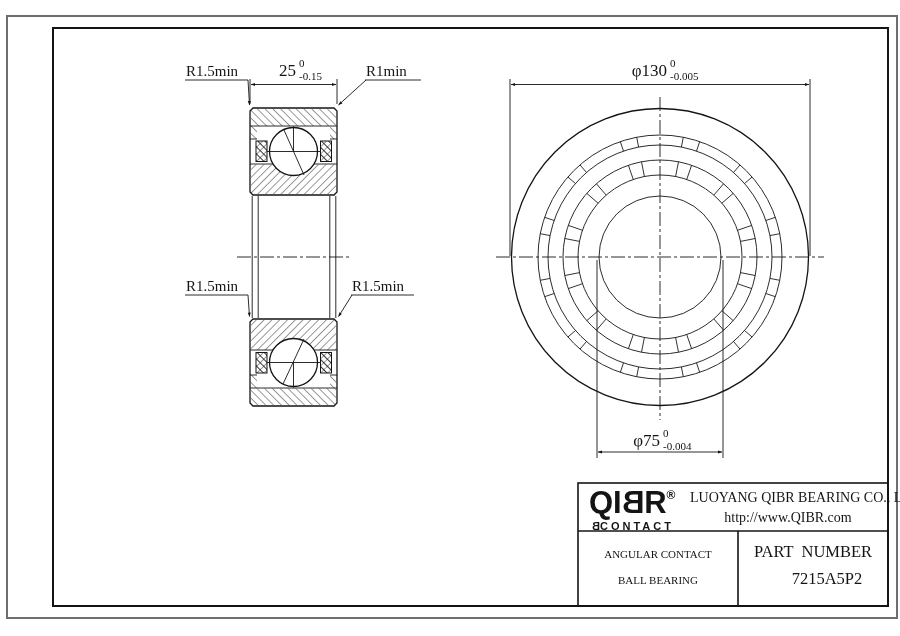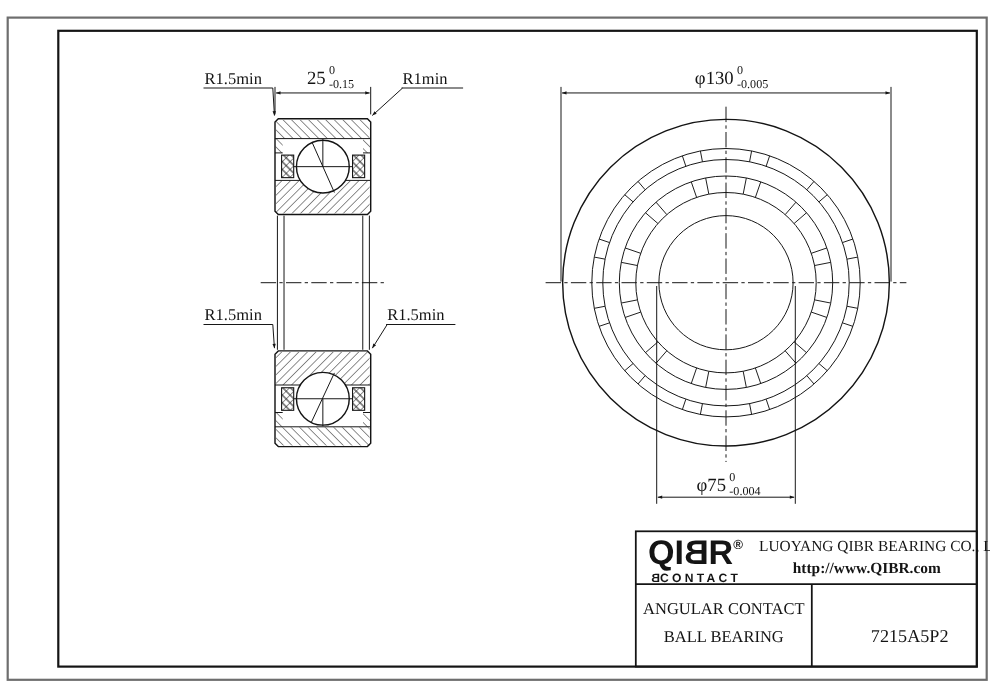--- a/index.html
+++ b/index.html
@@ -15,22 +15,22 @@
   .cl{stroke:#141414;stroke-width:0.9;fill:none;stroke-dasharray:14 3 3 3;}
   
   .tb{position:absolute;color:#141414;}
   .logo-line{font-family:"Liberation Sans",sans-serif;font-weight:900;font-size:31px;
              letter-spacing:0;line-height:1;}
   .logo-reg{font-size:12px;vertical-align:14px;font-weight:700;}
   .logo-sub{font-family:"Liberation Sans",sans-serif;font-weight:700;font-size:11px;
             letter-spacing:3px;margin-top:2px;}
   .mirror{display:inline-block;transform:scaleX(-1);}
   .company{font-size:14px;white-space:nowrap;text-align:center;}
-  .url{font-size:14px;white-space:nowrap;text-align:center;font-weight:bold;}
-  .cellA{font-size:15px;text-align:center;line-height:26px;}
+  .url{font-size:14px;white-space:nowrap;text-align:center;}
+  .cellA{font-size:11px;text-align:center;line-height:26px;}
   .cellB-label{font-size:16.5px;text-align:center;}
   .cellB-value{font-size:16.5px;text-align:center;}
 </style>
 </head>
 <body>
 
 <div class="canvas">
 <svg width="900" height="636" viewBox="0 0 900 636">
   <defs>
     <marker id="arr" viewBox="0 0 10 10" refX="9.6" refY="5" markerWidth="13" markerHeight="4.6" orient="auto-start-reverse">
@@ -211,14 +211,15 @@
 </div>
 
 <div class="tb company" style="left:690px;top:490px;width:196px;">LUOYANG QIBR BEARING CO., LTD</div>
 <div class="tb url" style="left:690px;top:510px;width:196px;">http://www.QIBR.com</div>
 
 <div class="tb cellA" style="left:578px;top:541px;width:160px;">
   <div>ANGULAR CONTACT</div>
   <div>BALL BEARING</div>
 </div>
 
+<div class="tb cellB-label" style="left:738px;top:542px;width:150px;white-space:pre;">PART  NUMBER</div>
 <div class="tb cellB-value" style="left:738px;top:569px;width:178px;">7215A5P2</div>
 </div>
 
 </body></html>

